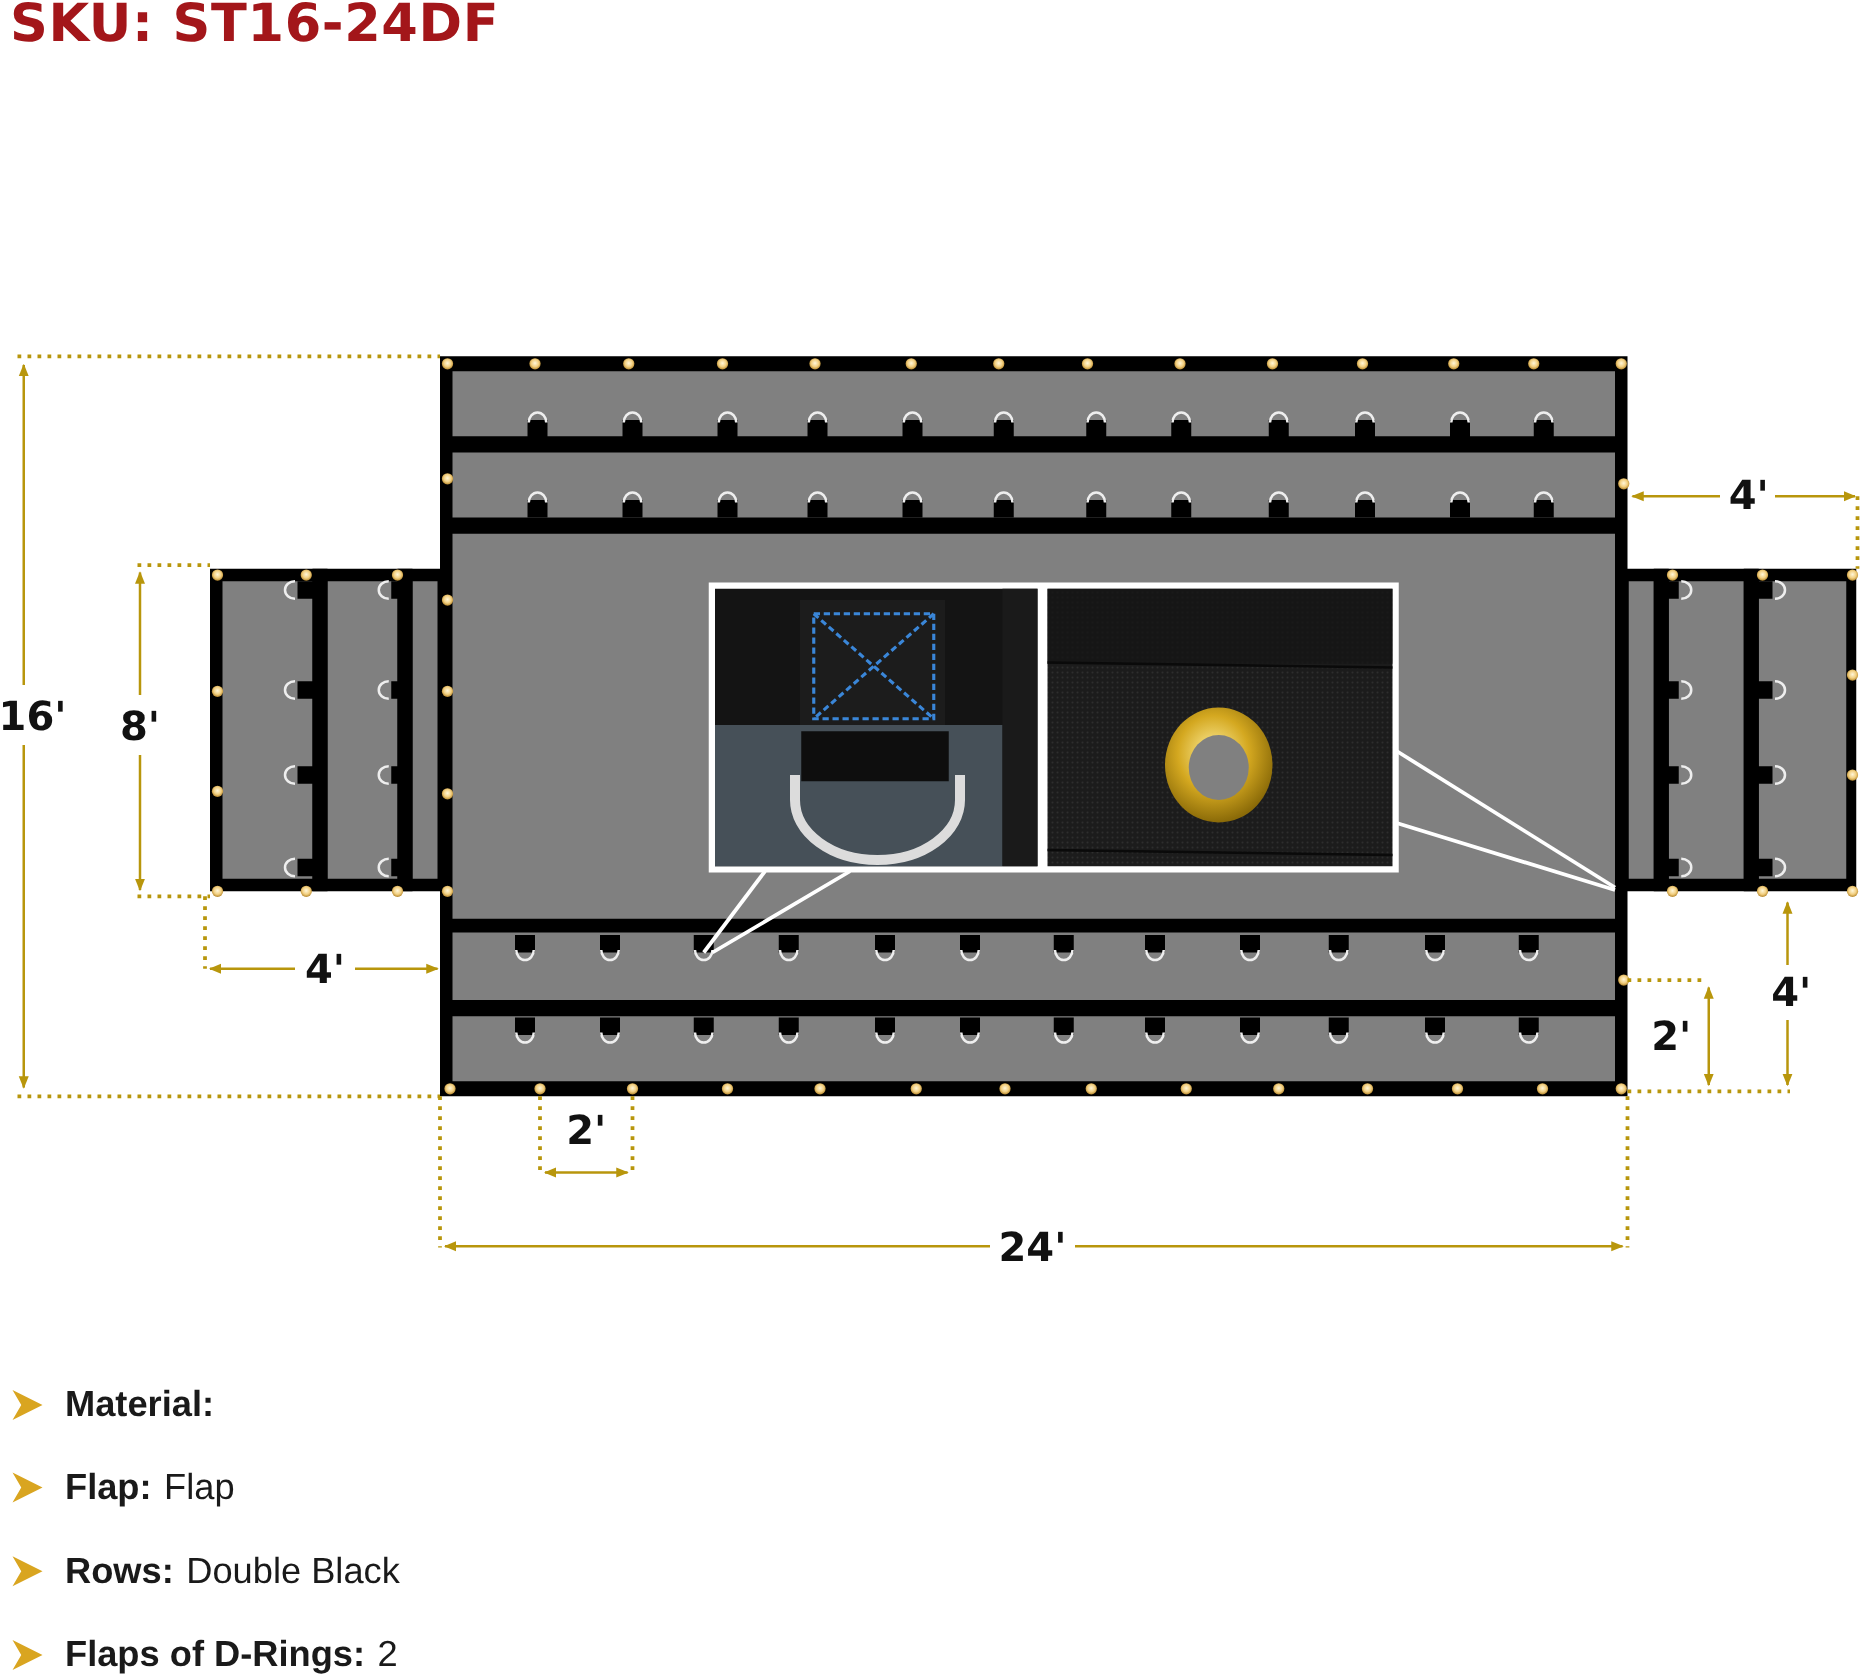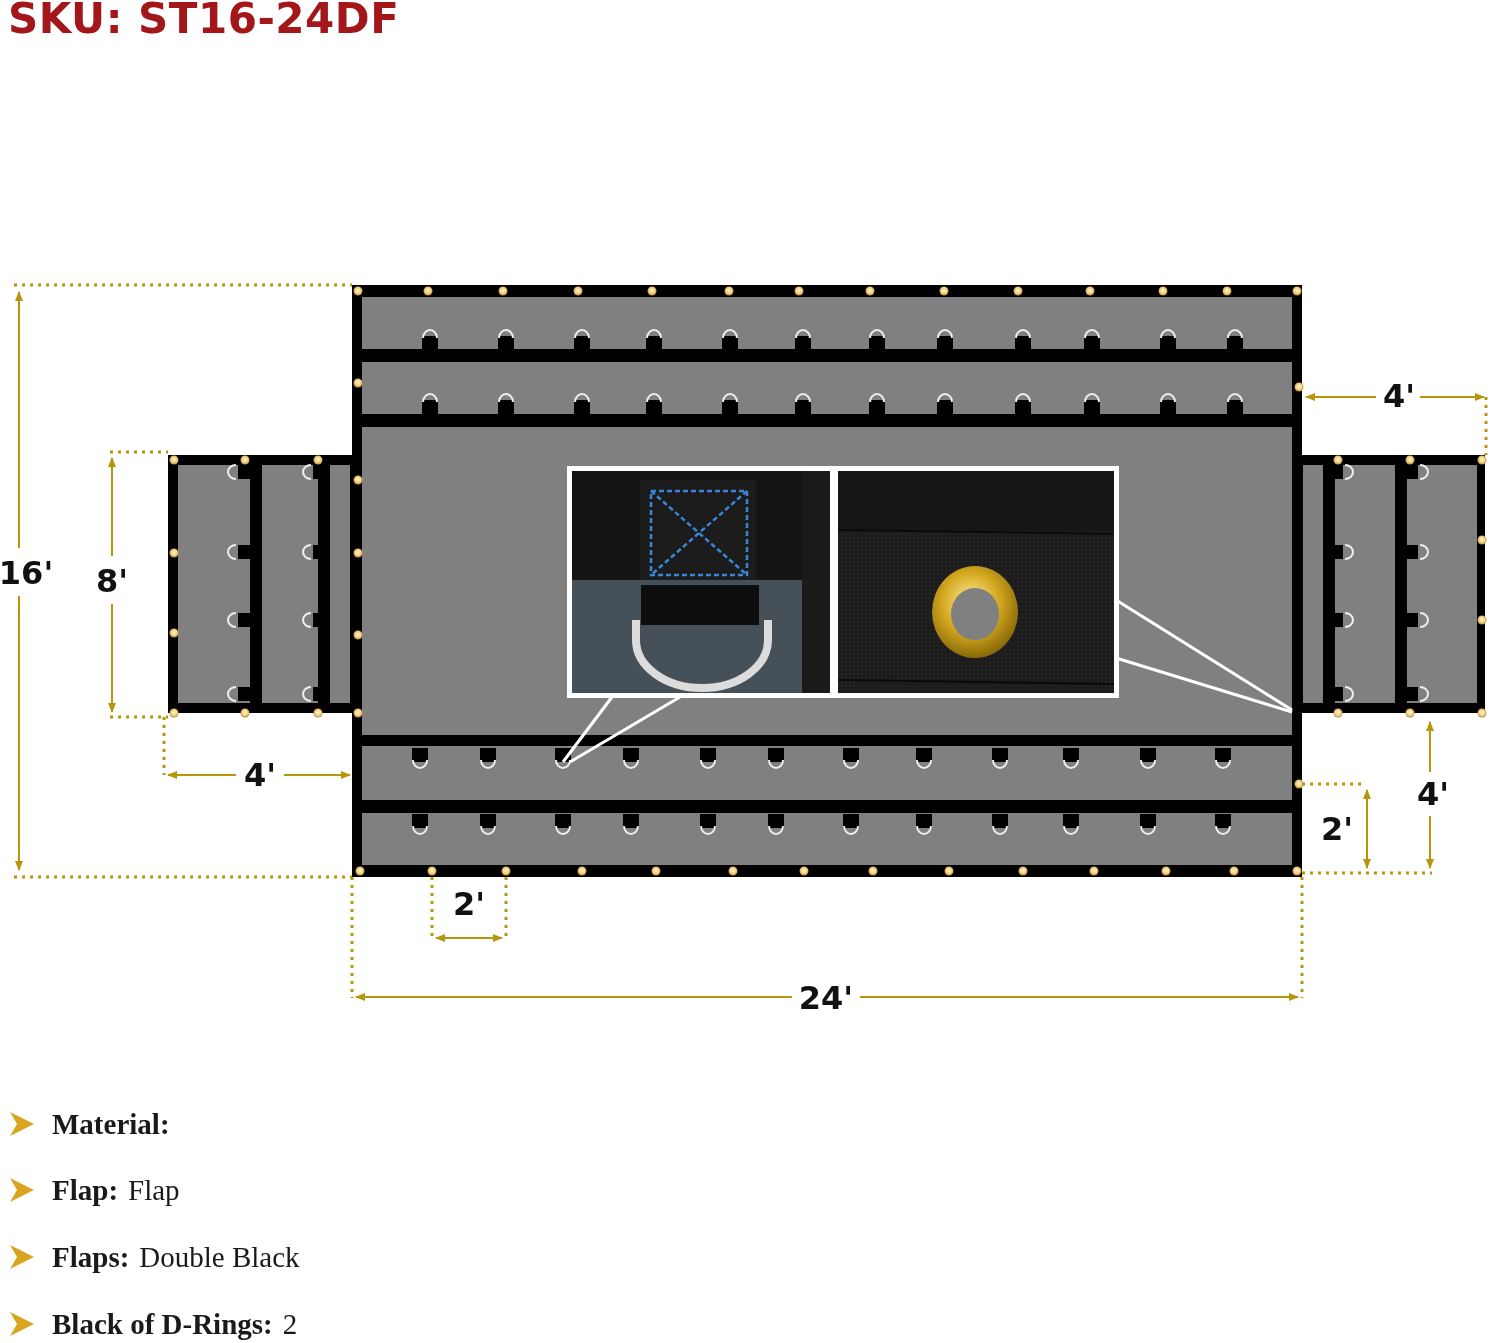--- a/index.html
+++ b/index.html
@@ -1,21 +1,21 @@
 <!DOCTYPE html>
 <html><head>
 <meta charset="utf-8">
 <style>
   html, body { margin: 0; padding: 0; background: #ffffff; }
   body { width: 1500px; height: 1343px; position: relative; overflow: hidden; font-family: "Liberation Sans", "DejaVu Sans", sans-serif; }
   .sku { position: absolute; left: 8px; top: -6px; font-size: 42px; font-weight: 600; color: #a3161a; letter-spacing: 0.5px; font-family: "DejaVu Sans", sans-serif; }
   #diagram { position: absolute; left: 0; top: 0; }
   .dim-label { font-family: "DejaVu Sans", sans-serif; font-weight: 600; font-size: 32px; fill: #111; }
   .specs { position: absolute; left: 8px; top: 1096px; }
-  .spec { position: absolute; left: 0; height: 40px; display: flex; align-items: center; font-family: Liberation Serif, serif; font-size: 29px; color: #1a1a1a; white-space: nowrap; }
+  .spec { position: absolute; left: 0; height: 40px; display: flex; align-items: center; font-family: Liberation Sans, sans-serif; font-size: 29px; color: #1a1a1a; white-space: nowrap; }
   .spec .arrow { width: 28px; height: 28px; margin-right: 16px; display: inline-block; }
   .spec .key { font-weight: 700; margin-right: 10px; }
   .spec .val { font-weight: 400; }
 </style>
 </head>
 <body>
 
 <svg id="diagram" width="1500" height="1343" viewBox="0 0 1500 1343" xmlns="http://www.w3.org/2000/svg">
   <defs>
     <radialGradient id="gold" cx="50%" cy="45%" r="55%">
@@ -342,23 +342,23 @@
     <svg class="arrow" viewBox="0 0 28 28">
         <path d="M2,2 L26,14 L2,26 L9,14 Z" fill="#d9a520"></path>
       </svg>
     <span class="key">Flap:</span>
     <span class="val">Flap</span>
   </div>
   <div class="spec" style="top:141px">
     <svg class="arrow" viewBox="0 0 28 28">
         <path d="M2,2 L26,14 L2,26 L9,14 Z" fill="#d9a520"></path>
       </svg>
-    <span class="key">Flaps:</span>
+    <span class="key">Rows:</span>
     <span class="val">Double Black</span>
   </div>
   <div class="spec" style="top:208px">
     <svg class="arrow" viewBox="0 0 28 28">
         <path d="M2,2 L26,14 L2,26 L9,14 Z" fill="#d9a520"></path>
       </svg>
-    <span class="key">Black of D-Rings:</span>
+    <span class="key">Flaps of D-Rings:</span>
     <span class="val">2</span>
   </div>
 </div>
 
 </body></html>

